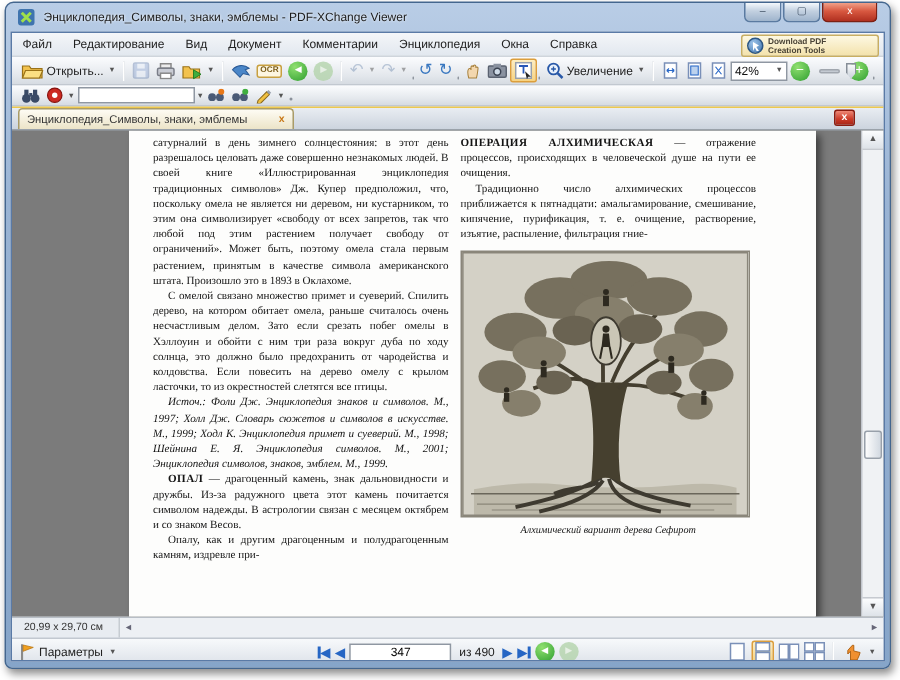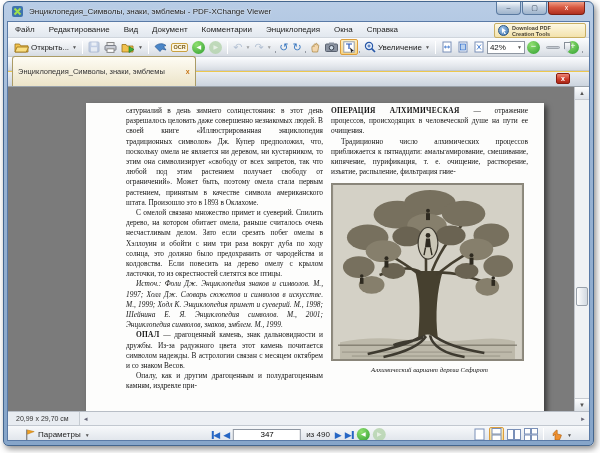--- a/index.html
+++ b/index.html
@@ -38,29 +38,29 @@
   .ocrbadge { font-size:5.5px; font-weight:bold; color:#7a5c1a; background:#fdf6e0; border:1px solid #c8a040; border-radius:2px; padding:0.5px 1.5px; }
   .gbtn { width:13px; height:13px; border-radius:50%; background:radial-gradient(circle at 35% 28%,#90e070,#2f9e30); color:#fff; font-size:6px; line-height:13px; text-align:center; }
   .gbtn.dis { background:#b4d4ac; color:#e6f0e2; opacity:.8; }
   .combo { display:flex; align-items:center; background:#fff; border:1px solid #8f97a2; height:13px; padding:0 2px; }
   .combo .val { font-size:8px; color:#111; min-width:26px; }
   .searchbox { width:78px; height:11px; border:1px solid #8f97a2; background:#fff; font-size:7px; padding:0 2px; }
   .sl-track { width:42px; height:3px; background:#c4cad2; border:1px solid #a0a6ae; border-radius:2px; position:relative; margin:0 4px; }
   .sl-thumb { position:absolute; left:17px; top:-5px; width:7px; height:11px; background:linear-gradient(#fafbfc,#c9d1da); border:1px solid #868e98; clip-path:polygon(0 0,100% 0,100% 62%,50% 100%,0 62%); }
   
   .tabbar { height:15px; background:linear-gradient(#e9edf2,#ccd4de); border-top:1px solid #edc84e; display:flex; align-items:flex-end; padding:0 0 0 4px; }
-  .tab { height:30px; display:flex; align-items:center; gap:21px; padding:0 5px;
+  .tab { height:14px; display:flex; align-items:center; gap:21px; padding:0 5px;
     background:linear-gradient(#fefcf4,#ece4c8); border:1px solid #ab9c66; border-bottom:none; border-radius:3px 3px 0 0; }
   .tab .t { font-size:7.5px; color:#333; }
   .tab .x { font-size:7px; color:#c87818; font-weight:bold; line-height:7px; }
   .doc-close { margin-left:auto; margin-right:19px; margin-bottom:2px; width:14px; height:11px; border-radius:2px;
     background:linear-gradient(#ee8876,#cc3a28 60%,#a82818); border:1px solid #8a1c10; color:#fff; font-size:7px; line-height:10px; text-align:center; font-weight:bold; }
   
   .docarea { position:relative; height:325px; background:#7b7b7b; border-top:1px solid #9aa2aa; overflow:hidden; }
-  .page { position:absolute; left:78px; top:16px; width:458px; height:325px; background:#fdfdfc; box-shadow:3px 3px 5px rgba(0,0,0,.5); overflow:hidden;padding-left:24px; }
+  .page { position:absolute; left:78px; top:0; width:458px; height:325px; background:#fdfdfc; box-shadow:3px 3px 5px rgba(0,0,0,.5); overflow:hidden; }
   .cols { display:flex; padding-top:3px; }
   .col { font-family:"Liberation Serif","DejaVu Serif",serif; font-size:7.4px; line-height:10.2px; color:#141414; text-align:justify; }
   .colL { width:197px; margin-left:16px; }
   .colR { width:197px; margin-left:8px; }
   .p { text-indent:10px; }
   .p.first { text-indent:0; }
   .p.src { font-style:italic; }
   .lead { font-weight:bold; letter-spacing:.3px; }
   figure { margin:6px 0 0 0; }
   .figimg { display:block; border:1px solid #8a867a; }
@@ -69,21 +69,21 @@
   .vscroll { position:absolute; right:0; top:0; bottom:0; width:15px; background:#f0f2f4; border-left:1px solid #c2c6cc; }
   .varrow { height:13px; text-align:center; font-size:6px; color:#555; line-height:13px; background:linear-gradient(#fcfdfe,#dde2e8); border-bottom:1px solid #c6cad0; }
   .varrow.dn { position:absolute; bottom:0; left:0; right:0; border-top:1px solid #c6cad0; border-bottom:none; }
   .vthumb { position:absolute; left:1px; top:200px; width:12px; height:19px; background:linear-gradient(90deg,#fdfdfd,#d2d9e1); border:1px solid #98a0aa; border-radius:2px; }
   
   .sizebar { height:14px; display:flex; align-items:center; background:#edf0f4; border-top:1px solid #b8bec6; font-size:7px; color:#333; }
   .sizelabel { padding:0 10px 0 8px; border-right:1px solid #c6ccd2; height:100%; display:flex; align-items:center; background:#e8ecf1; }
   .harrow { font-size:6px; color:#667; padding:0 3px; }
   .htrack { flex:1; }
   
-  .bottombar { height:18px; display:flex; align-items:center; background:linear-gradient(#f7f9fb,#dde2e9); border-top:1px solid #c2c8d0; padding:0 17px; position:relative; }
+  .bottombar { height:18px; display:flex; align-items:center; background:linear-gradient(#f7f9fb,#dde2e9); border-top:1px solid #c2c8d0; padding:0 5px; position:relative; }
   .navgrp { position:absolute; left:50%; transform:translateX(-50%); display:flex; align-items:center; gap:3px; }
   .navbtn { color:#2666c4; font-size:9px; line-height:12px; display:flex; align-items:center; }
   .navbtn .bar { width:2px; height:8px; background:#2666c4; }
   .pageinput { width:68px; height:12px; border:1px solid #8f97a2; font-size:8px; text-align:center; background:#fff; }
   .oflabel { font-size:8px; color:#222; margin:0 2px; }
   .layoutgrp { margin-left:auto; display:flex; align-items:center; gap:2px; }
   .lay { width:15px; height:15px; display:flex; align-items:center; justify-content:center; border-radius:2px; }
   .lay.sel { background:linear-gradient(#fdeec2,#f7d382); border:1px solid #dc9e3c; }
   .flag-label { font-size:8px; color:#222; }
   .bbgrp { display:flex; align-items:center; gap:3px; }

